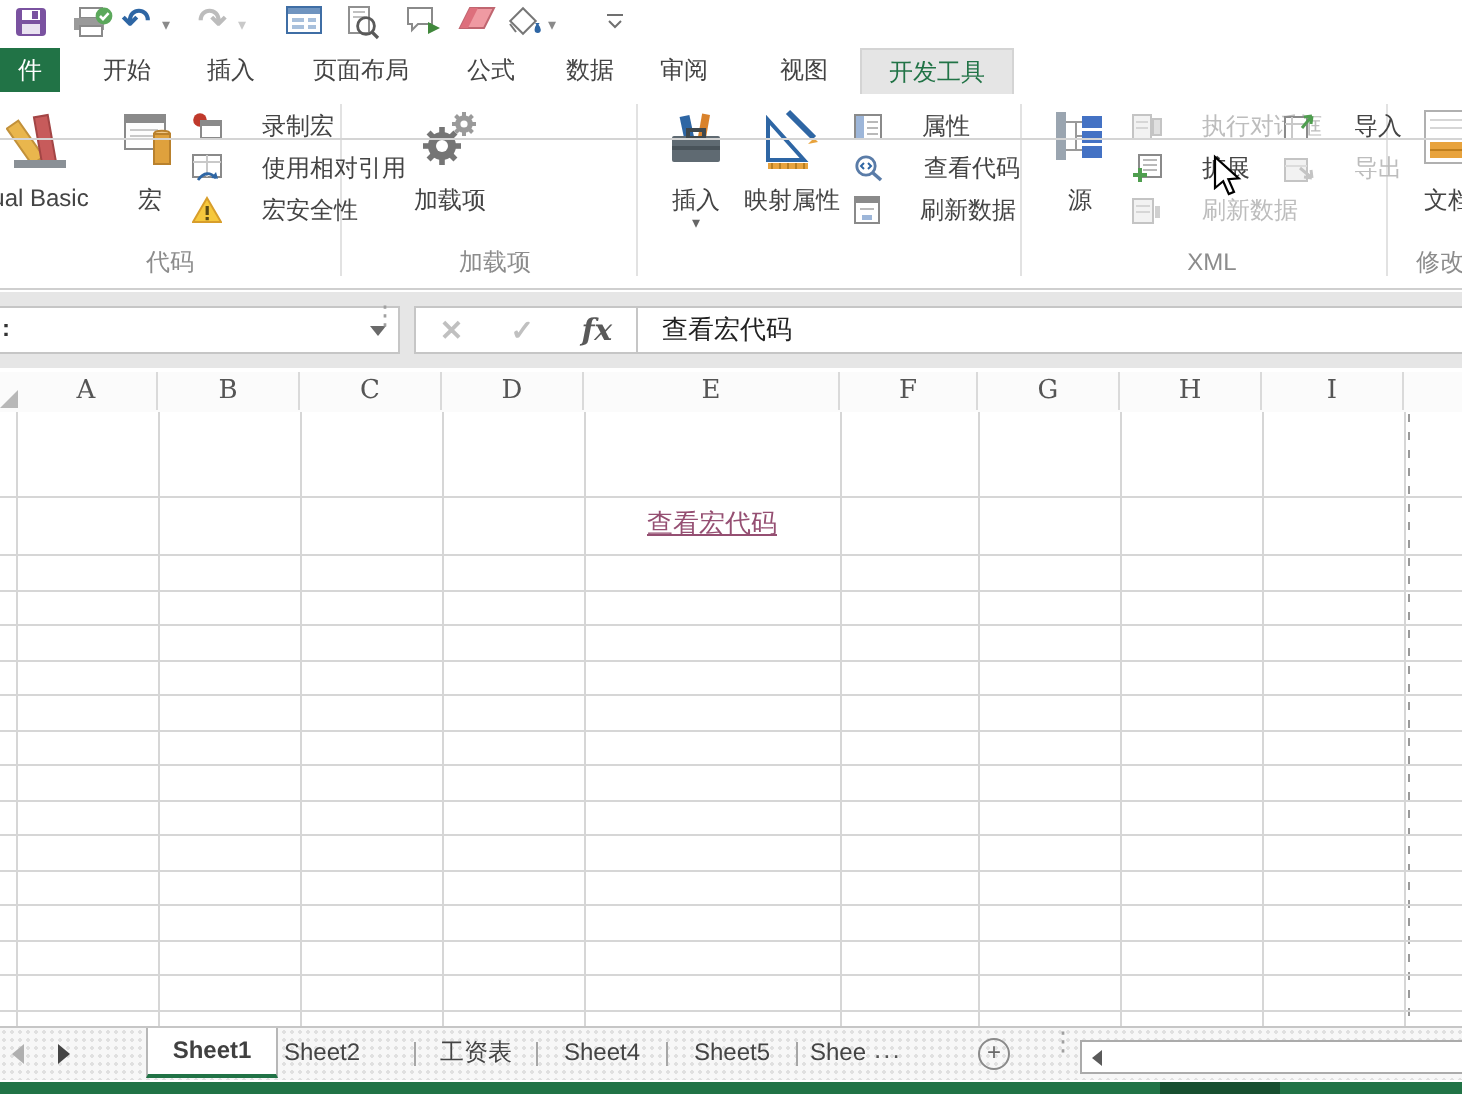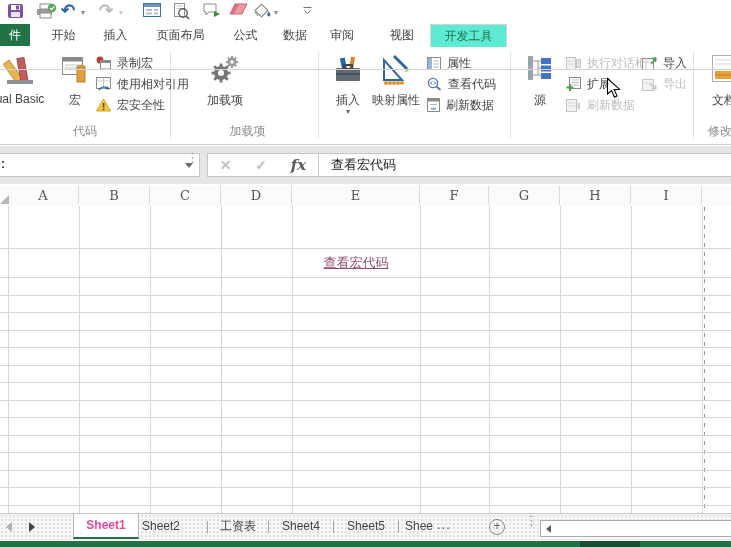--- a/index.html
+++ b/index.html
@@ -14,33 +14,33 @@
   .qat-ic{position:absolute;top:3px;cursor:default;}
   .caret{font-size:8px;color:#8a8a8a;line-height:18px;}
   #win-title{left:330px;top:4px;width:160px;text-align:center;font-size:12px;color:#b9b9b9;}
 
   
   #tabsrow{left:0;top:24px;width:731px;height:22px;background:#fff;}
   #tabs-underline{left:0;top:45px;width:731px;height:1px;background:#d4d4d4;z-index:1;}
   .rtab{position:absolute;top:1px;height:21px;line-height:21px;text-align:center;
         font-size:12px;color:#444;z-index:0;}
   #tab-file{top:0;height:22px;line-height:22px;background:#217346;color:#fff;}
-  .rtab.active{top:0;height:22px;line-height:22px;background:#5eead4;color:#217346;
+  .rtab.active{top:0;height:22px;line-height:22px;background:#e5e5e5;color:#217346;
         border:1px solid #d4d4d4;border-bottom:none;z-index:2;}
 
   
   #ribbon{left:0;top:46px;width:731px;height:98px;background:#fff;border-bottom:1px solid #cfcfcf;}
   .gsep{position:absolute;top:6px;width:1px;height:86px;background:#e2e2e2;}
   .glabel{position:absolute;top:78px;height:15px;line-height:15px;font-size:12px;
           color:#8c8c8c;text-align:center;}
   .bbtn{position:absolute;top:4px;height:72px;text-align:center;cursor:default;}
   .bbtn .blabel{position:absolute;left:0;right:0;top:42px;font-size:12px;color:#444;white-space:nowrap;}
   .bbtn .bcaret{position:absolute;left:0;right:0;top:57px;font-size:8px;color:#666;}
   .bicon{position:absolute;left:50%;transform:translateX(-50%);top:4px;}
-  .sbtn{position:absolute;height:16px;display:flex;align-items:center;gap:6px;
+  .sbtn{position:absolute;height:16px;display:flex;align-items:center;gap:20px;
         font-size:12px;color:#444;white-space:nowrap;cursor:default;}
   .sbtn.dis{color:#bdbdbd;}
   .sic{flex:0 0 auto;}
 
   
   #fbar{left:0;top:146px;width:731px;height:38px;background:#e6e6e6;}
   #namebox{left:0;top:7px;width:199px;height:22px;background:#fff;border:1px solid #c6c6c6;border-left:none;}
   #namebox .frag{position:absolute;left:1px;top:3px;font-size:12px;font-weight:bold;color:#333;}
   #namebox-drop{position:absolute;right:6px;top:9px;width:0;height:0;
         border-left:4px solid transparent;border-right:4px solid transparent;border-top:5px solid #6a6a6a;}
@@ -72,21 +72,21 @@
   
   #sheetbar{left:0;top:513px;width:731px;height:26px;border-top:1px solid #c6c6c6;
      background:#f7f7f7;
      background-image:radial-gradient(#e0e0e0 1px,transparent 1px);background-size:4px 4px;}
   .navarr{position:absolute;top:8px;width:0;height:0;border-top:5px solid transparent;border-bottom:5px solid transparent;}
   #nav-left{left:6px;border-right:6px solid #b0b0b0;}
   #nav-right{left:29px;border-left:6px solid #444;}
   .stab{position:absolute;top:0;height:25px;line-height:25px;text-align:center;font-size:12px;color:#444;
         cursor:pointer;}
   .stab.active{background:#fff;border-left:1px solid #b7b7b7;border-right:1px solid #b7b7b7;
-        border-bottom:2px solid #217346;height:23px;line-height:23px;color:#ec4899;font-weight:bold;}
+        border-bottom:2px solid #217346;height:23px;line-height:23px;color:#404040;font-weight:bold;}
   .stdiv{position:absolute;top:7px;width:1px;height:12px;background:#a6a6a6;}
   #tab-overflow{position:absolute;left:437px;top:0;height:25px;line-height:22px;font-size:13px;color:#555;letter-spacing:1px;}
   #addsheet{position:absolute;left:489px;top:5px;width:14px;height:14px;border:1px solid #8a8a8a;border-radius:50%;
         color:#6a6a6a;font-size:12px;line-height:13px;text-align:center;cursor:pointer;}
   #sheet-handle{position:absolute;left:525px;top:4px;color:#a0a0a0;font-size:13px;line-height:6px;}
   #hscroll{position:absolute;left:540px;top:6px;height:17px;width:191px;}
   #hs-left{position:absolute;left:0;top:0;width:17px;height:15px;background:#fff;border:1px solid #ababab;}
   #hs-left i{position:absolute;left:5px;top:4px;width:0;height:0;border-top:4px solid transparent;
         border-bottom:4px solid transparent;border-right:5px solid #5a5a5a;}
   #hs-track{position:absolute;left:17px;top:0;width:174px;height:15px;background:#fff;border:1px solid #ababab;border-left:none;}
@@ -391,20 +391,21 @@
   <div class="sbtn dis" style="left:642px;top:30px">
     <span class="sic">
       <svg width="15" height="14">
           <rect x="0.5" y="2.5" width="11" height="11" fill="#f2f2f2" stroke="#c4c4c4"></rect>
           <line x1="0.5" y1="6" x2="11.5" y2="6" stroke="#dcdcdc"></line>
           <path d="M8 7l6 5M14 12l-4-.5M14 12l-.5-4" stroke="#c4c4c4" stroke-width="1.5" fill="none"></path>
         </svg>
     </span>
     <span>导出</span>
   </div>
+  <div class="glabel" style="left:520px;width:172px">XML</div>
 
   <div class="bbtn" style="left:698px;width:52px">
     <span class="bicon">
       <svg width="26" height="30">
           <rect x="1.5" y="1.5" width="22" height="26" fill="#fff" stroke="#b0b0b0"></rect>
           <line x1="4" y1="6" x2="21" y2="6" stroke="#d6d6d6"></line>
           <line x1="4" y1="10" x2="21" y2="10" stroke="#d6d6d6"></line>
           <rect x="4" y="17" width="17" height="8" fill="#e8a33d"></rect>
           <line x1="4" y1="21" x2="21" y2="21" stroke="#c07f1d"></line>
         </svg>

